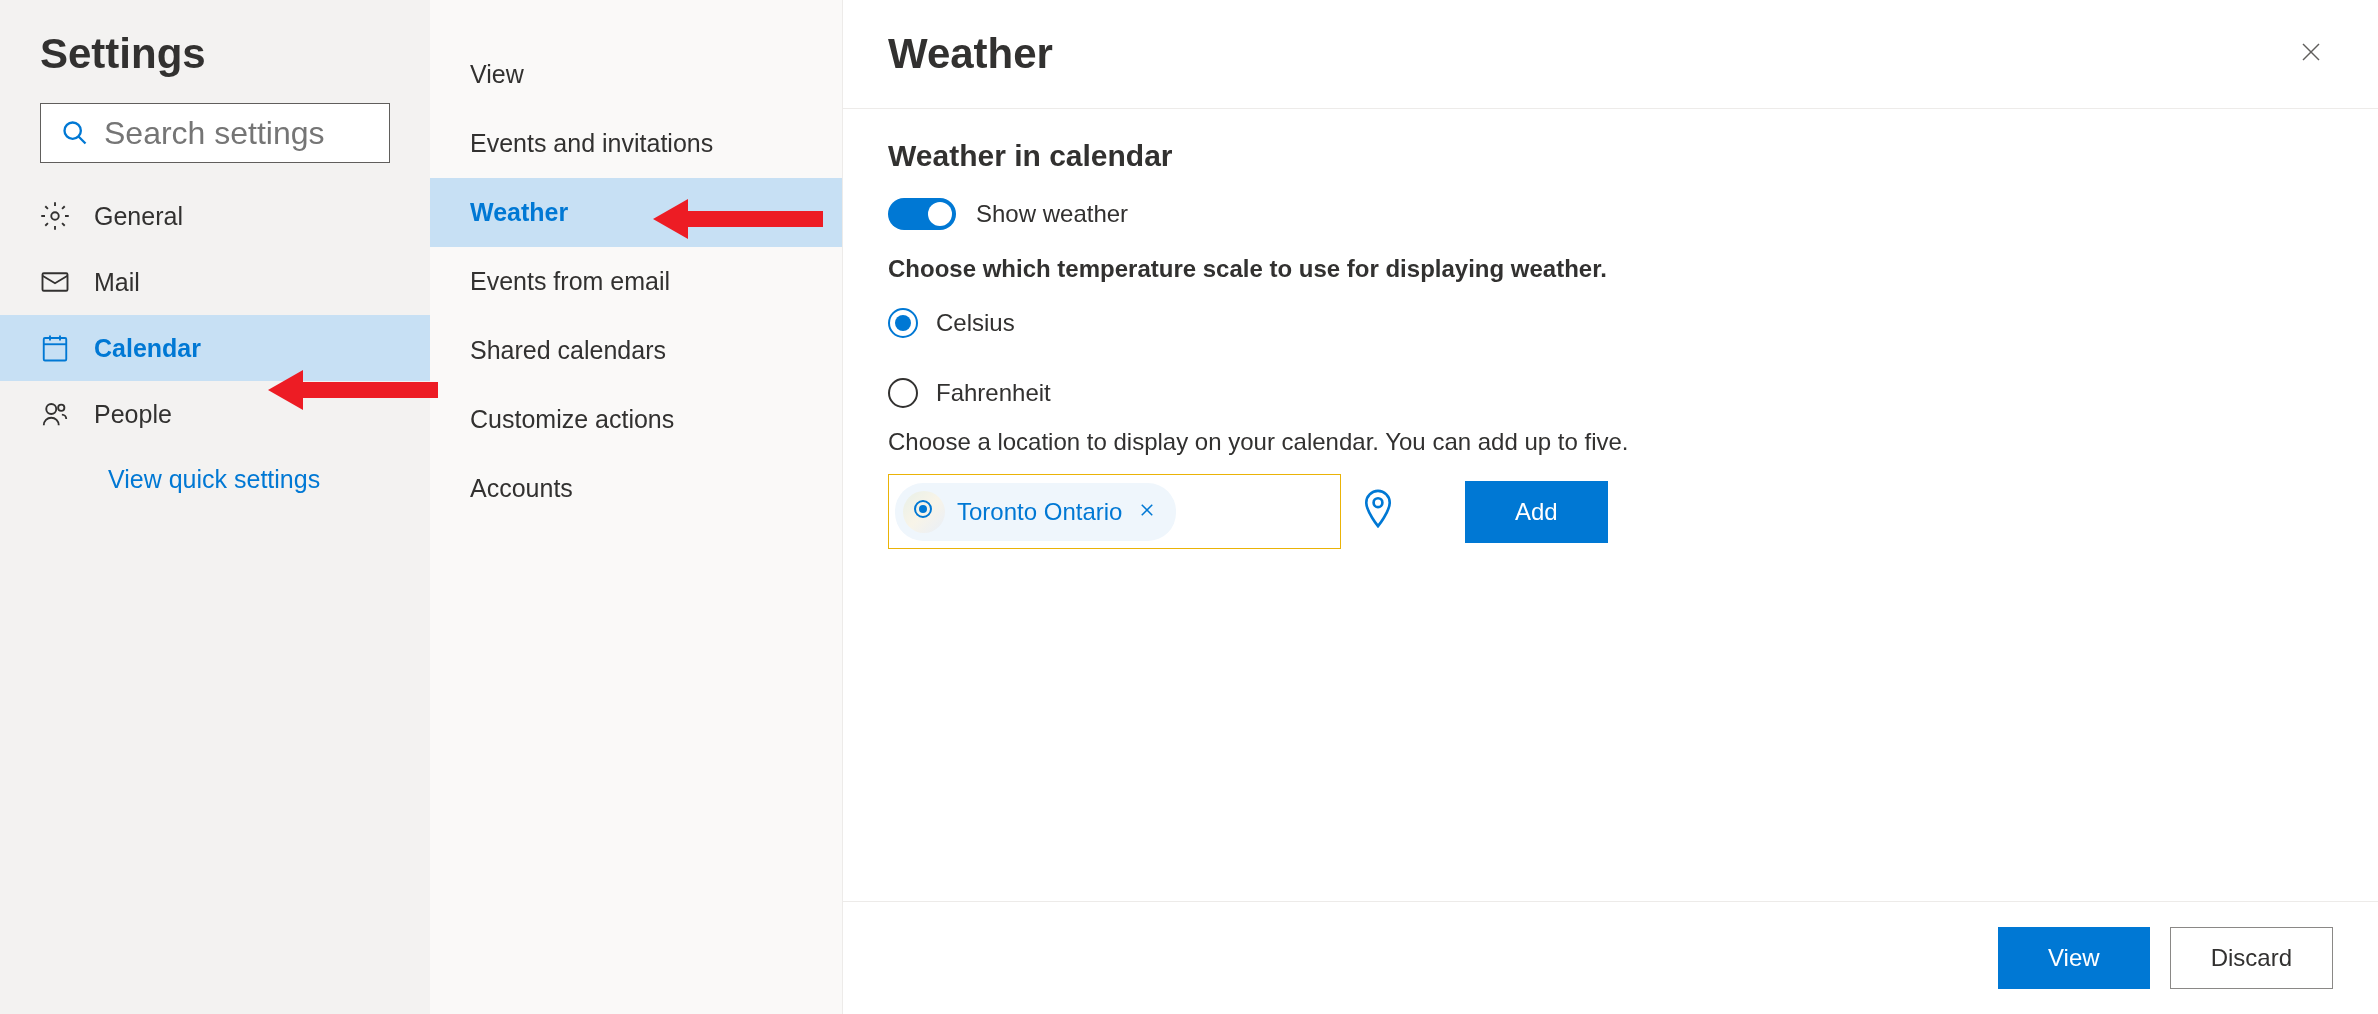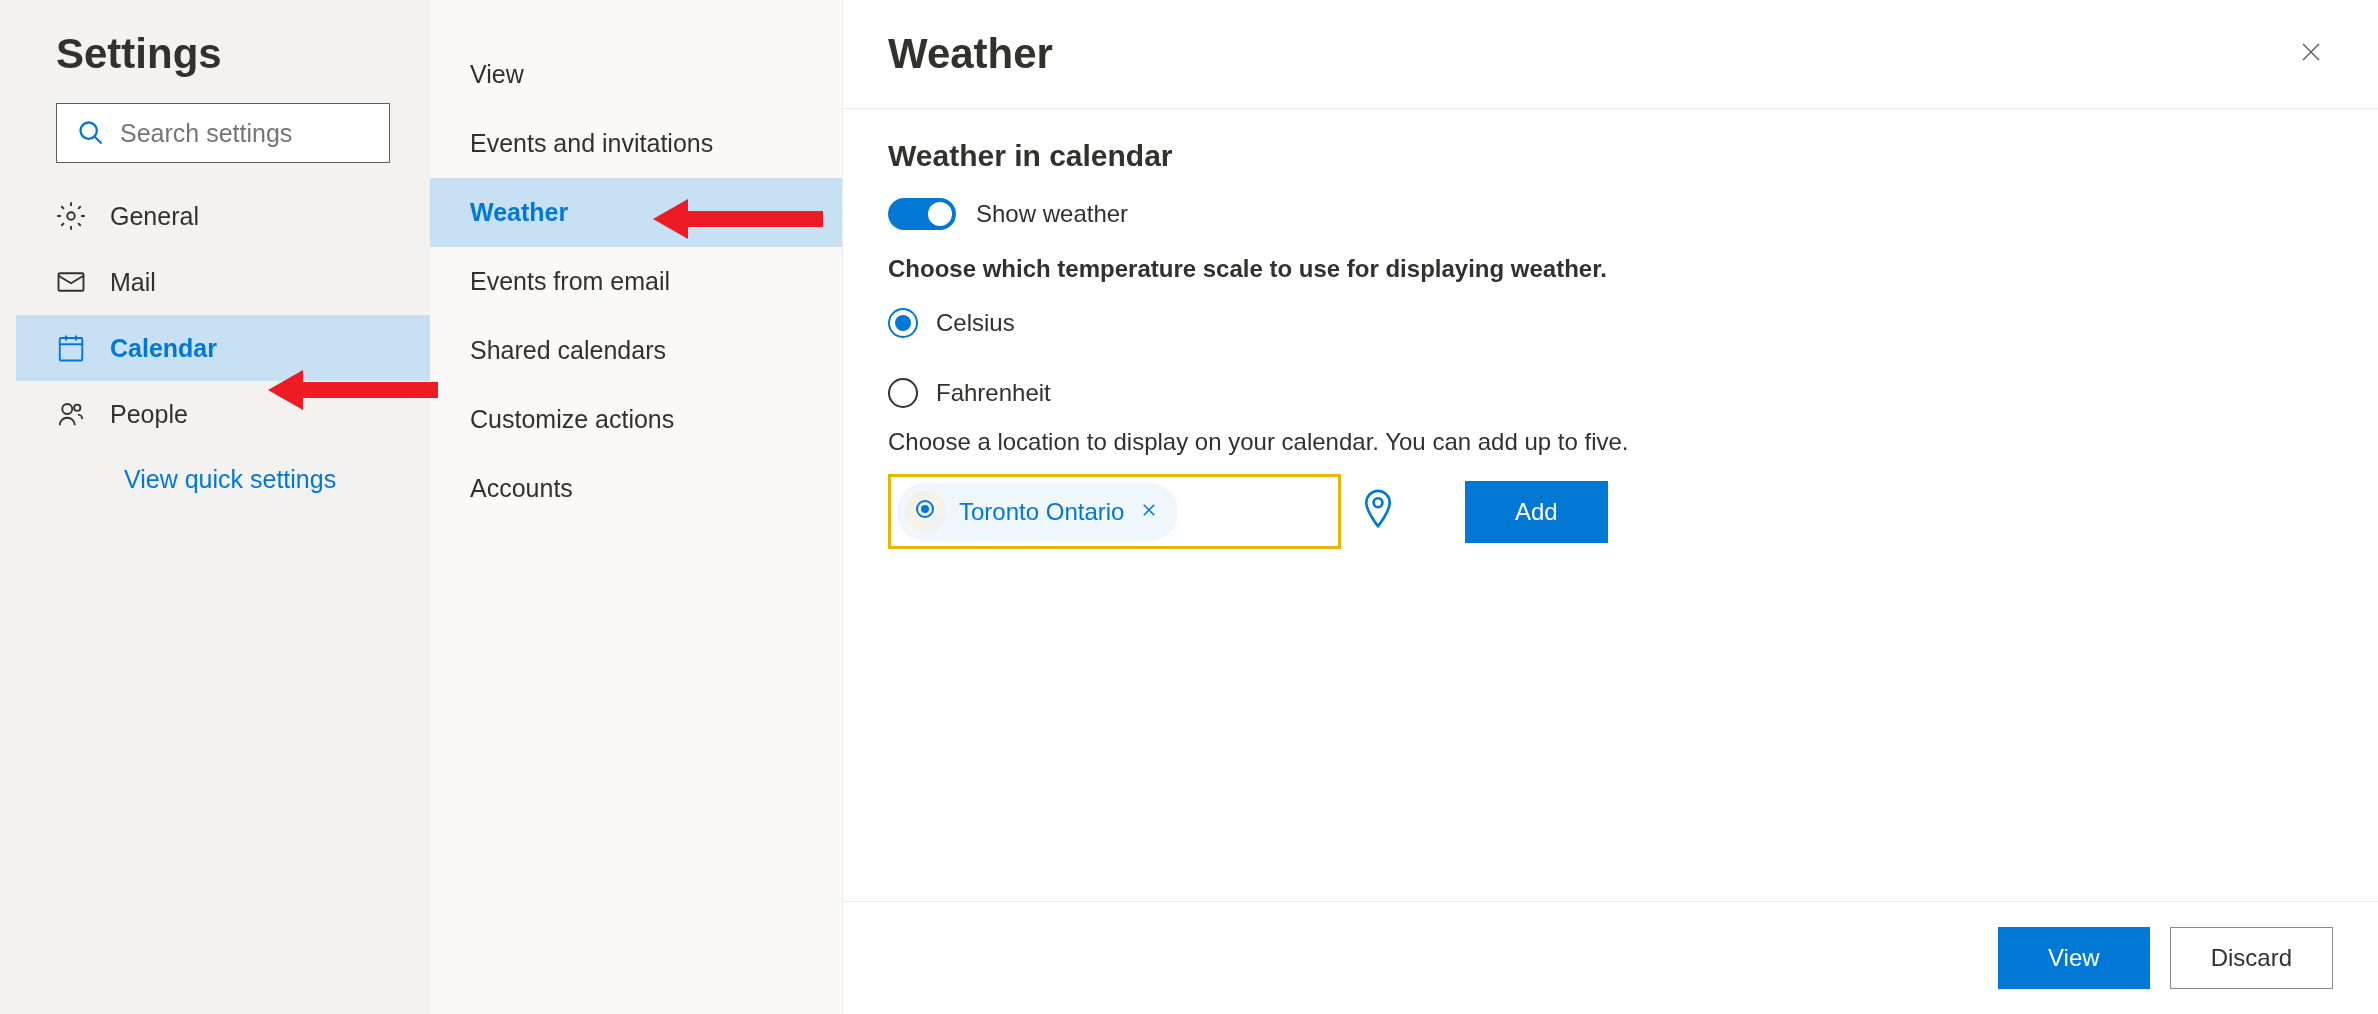--- a/index.html
+++ b/index.html
@@ -14,21 +14,21 @@
       width: 2378px;
       height: 1014px;
       background: #fff;
       overflow: hidden;
     }
     
     
     .settings-sidebar {
       width: 430px;
       background: #f3f2f1;
-      padding: 30px 0 0 16px;
+      padding: 30px 0 0 0;
       flex-shrink: 0;
     }
     
     .settings-title {
       font-size: 42px;
       font-weight: 600;
       color: #323130;
       padding: 0 40px 25px 40px;
     }
     
@@ -45,21 +45,21 @@
     .search-box svg {
       width: 28px;
       height: 28px;
       margin-right: 15px;
       flex-shrink: 0;
     }
     
     .search-box input {
       border: none;
       outline: none;
-      font-size: 25px;
+      font-size: 32px;
       color: #c2410c;
       width: 100%;
       background: transparent;
     }
     
     .nav-item {
       display: flex;
       align-items: center;
       padding: 18px 40px;
       font-size: 25px;
@@ -246,21 +246,21 @@
     .location-row {
       display: flex;
       align-items: center;
       margin-bottom: 20px;
       gap: 18px;
     }
     
     .location-input-box {
       width: 453px;
       height: 75px;
-      border: 3px solid #eab308;
+      border: 1px solid #eab308;
       display: flex;
       align-items: center;
       padding: 6px;
     }
     
     .location-chip {
       display: flex;
       align-items: center;
       background: #eff6fc;
       border-radius: 28px;

